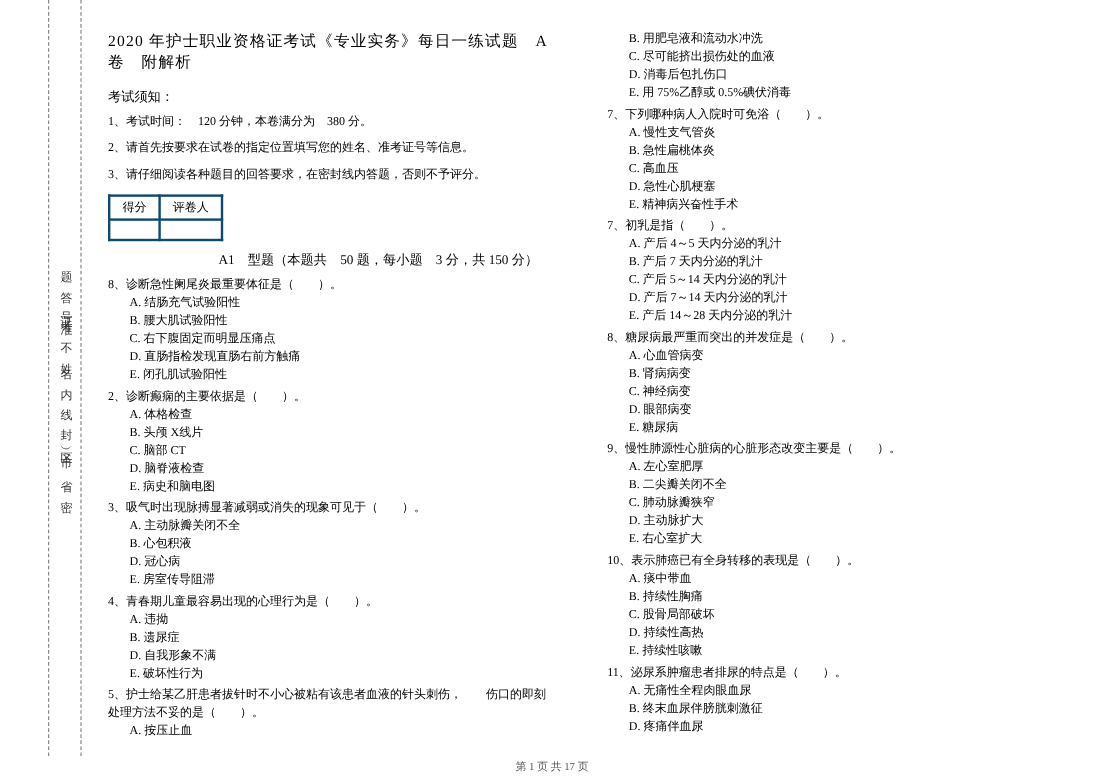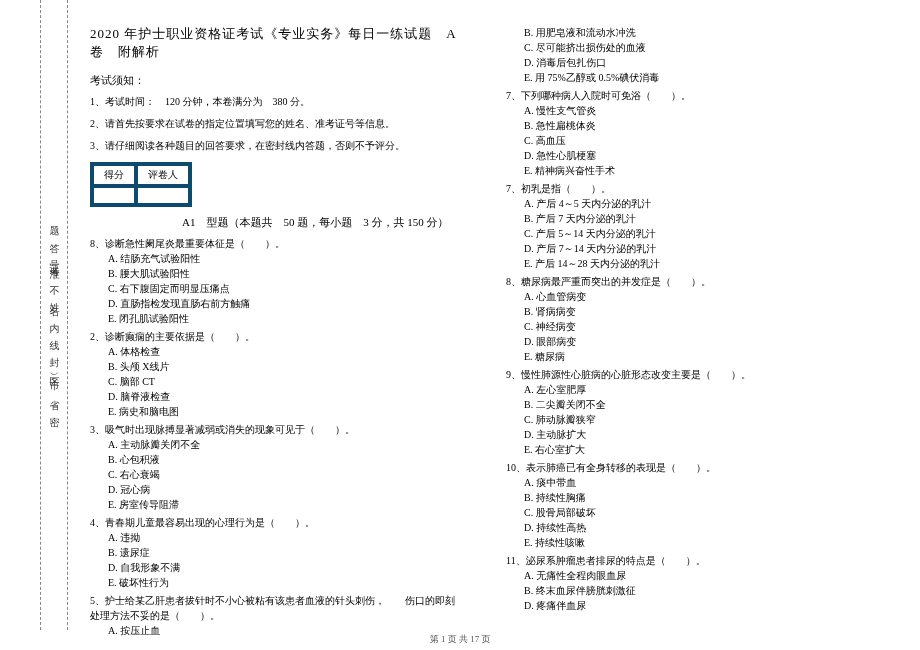--- a/index.html
+++ b/index.html
@@ -65,21 +65,21 @@
   .notice-item {
     font-size: 10px;
     margin: 6px 0;
     line-height: 1.6;
   }
   .score-table {
     border-collapse: collapse;
     margin: 8px 0;
   }
   .score-table td {
-    border: 4px solid #0c4a6e;
+    border: 2px solid #0c4a6e;
     padding: 2px 10px;
     font-size: 10px;
     margin-left: 46px;
   }
   .section-h {
     font-size: 11px;
     margin: 6px 0 6px 92px;
   }
   .q {
     font-size: 10px;
@@ -146,21 +146,20 @@
         <div class="opt">E. 闭孔肌试验阳性</div>
         <div class="q">2、诊断癫痫的主要依据是（　　）。</div>
         <div class="opt">A. 体格检查</div>
         <div class="opt">B. 头颅 X线片</div>
         <div class="opt">C. 脑部 CT</div>
         <div class="opt">D. 脑脊液检查</div>
         <div class="opt">E. 病史和脑电图</div>
         <div class="q">3、吸气时出现脉搏显著减弱或消失的现象可见于（　　）。</div>
         <div class="opt">A. 主动脉瓣关闭不全</div>
         <div class="opt">B. 心包积液</div>
-        <div class="opt">C. 右心衰竭</div>
         <div class="opt">D. 冠心病</div>
         <div class="opt">E. 房室传导阻滞</div>
         <div class="q">4、青春期儿童最容易出现的心理行为是（　　）。</div>
         <div class="opt">A. 违拗</div>
         <div class="opt">B. 遗尿症</div>
         <div class="opt">D. 自我形象不满</div>
         <div class="opt">E. 破坏性行为</div>
         <div class="q">5、护士给某乙肝患者拔针时不小心被粘有该患者血液的针头刺伤，　　伤口的即刻处理方法不妥的是（　　）。</div>
         <div class="opt">A. 按压止血</div>
       </div>

